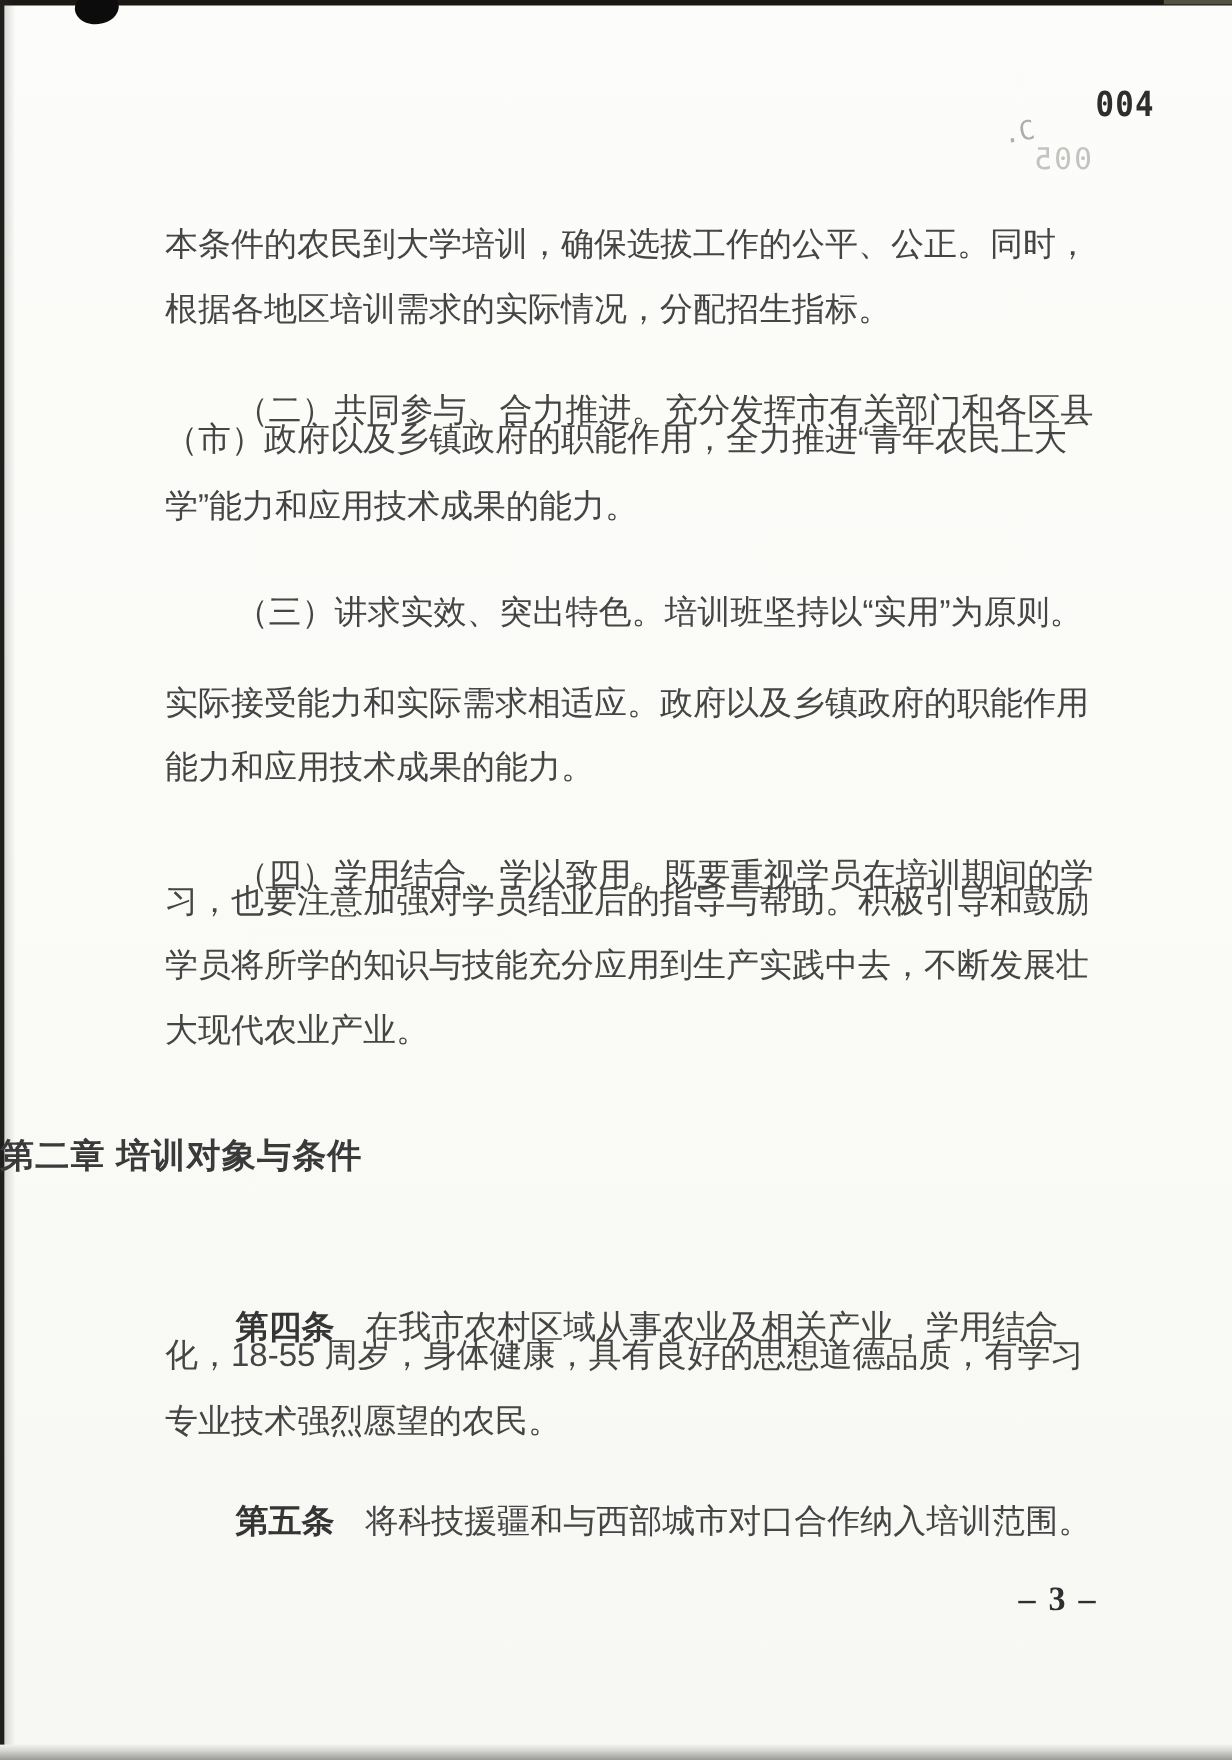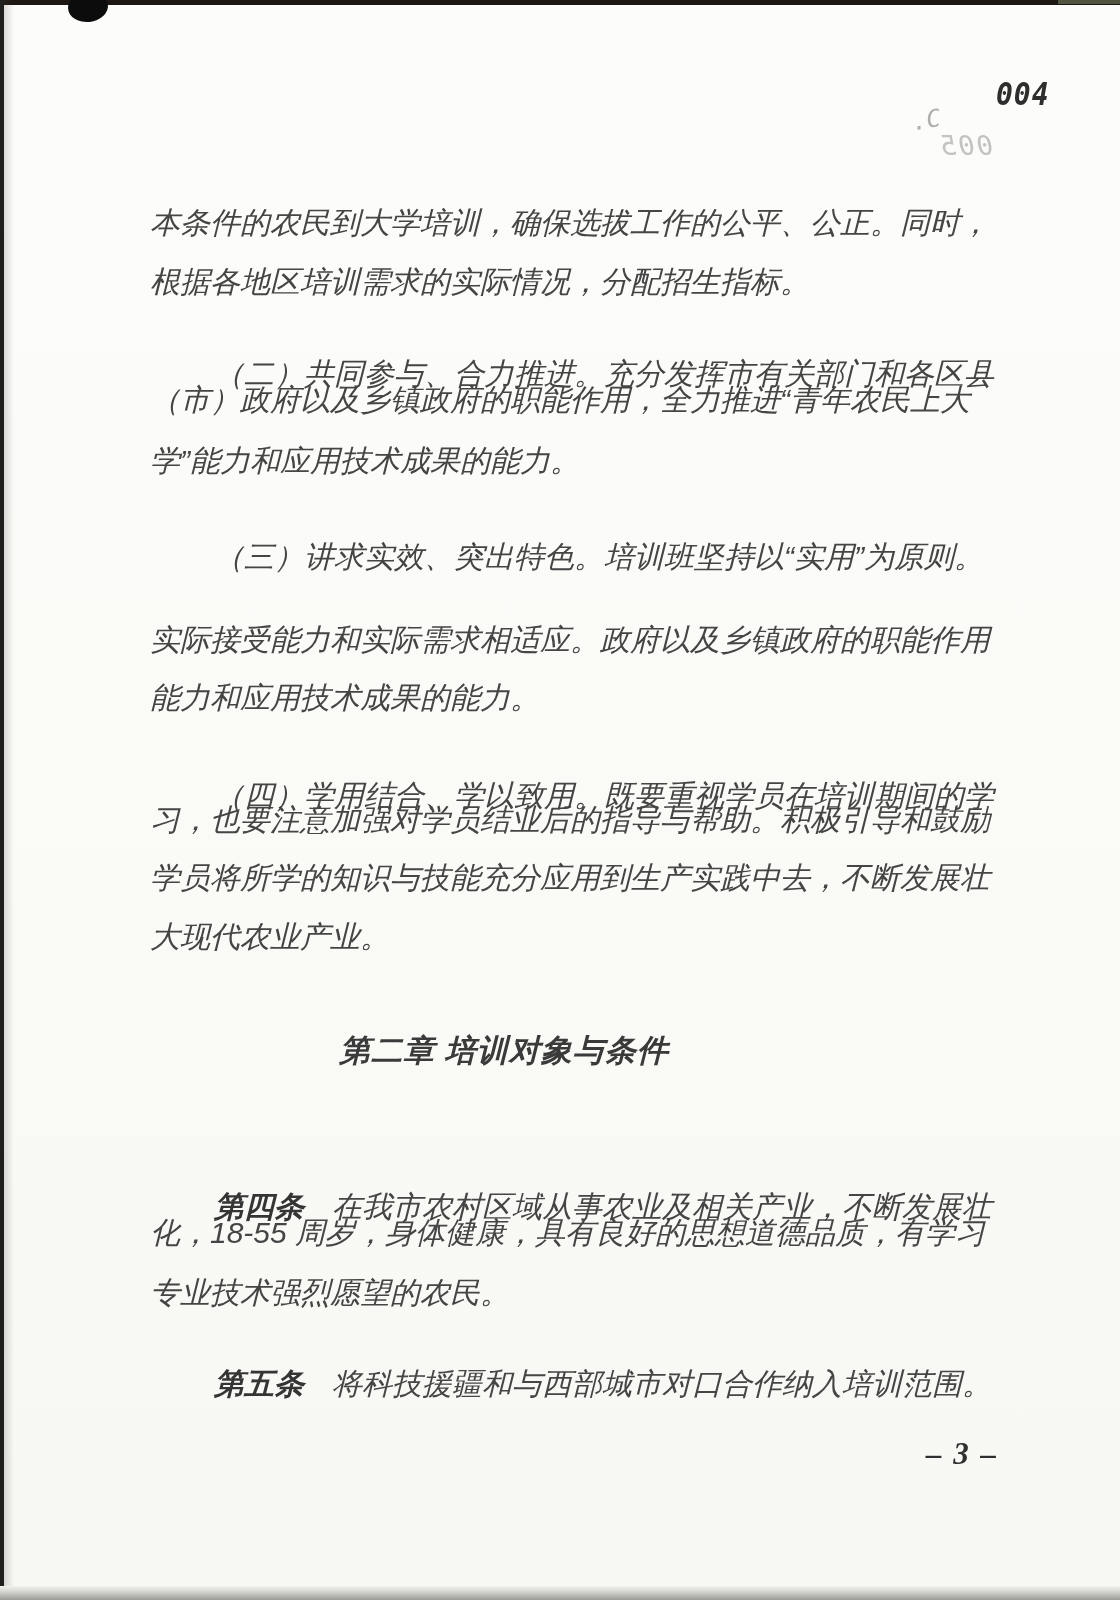--- a/index.html
+++ b/index.html
@@ -2,21 +2,20 @@
 <html><head>
 <meta charset="utf-8">
 <style>
   html,body{margin:0;padding:0;background:#6f6f6d;}
   #page{
     position:relative;
     width:1120px;height:1600px;
     background:linear-gradient(180deg,#fcfcfa 0%,#fafaf7 55%,#f7f7f4 100%);
     overflow:hidden;
     font-family:"Liberation Sans",sans-serif;
-    font-style:italic;
   }
   
   .edge-top{position:absolute;top:0;left:0;width:1120px;height:5px;background:#1c1712;}
   .edge-top-right{position:absolute;top:0;left:1058px;width:62px;height:4px;background:#53543f;}
   .edge-left{position:absolute;top:0;left:0;width:4px;height:1600px;background:#1f1f1e;}
   .edge-bottom{position:absolute;left:0;top:1586px;width:1120px;height:14px;
     background:linear-gradient(180deg,#f1f1ee 0%,#d9d9d6 35%,#9a9a96 100%);}
   .blob{position:absolute;left:68px;top:-8px;width:40px;height:30px;background:#0c0c0c;
     border-radius:50%;transform:rotate(-6deg);}
   .shade-left{position:absolute;top:0;left:4px;width:10px;height:1600px;
@@ -28,21 +27,21 @@
   .stamp-c{position:absolute;left:912px;top:106px;font-family:"DejaVu Sans Mono",monospace;
     font-size:24px;color:#aeaeac;transform:rotate(-10deg);}
   .stamp-005{position:absolute;left:938px;top:130px;font-family:"DejaVu Sans Mono",monospace;
     font-size:27px;color:#c3c3c0;transform:scaleX(-1);letter-spacing:2px;}
 
   
   .line{position:absolute;left:150px;width:845px;height:40px;
     font-size:30px;line-height:38px;color:#454545;letter-spacing:0px;white-space:nowrap;}
   .indent{padding-left:64px;margin-top:34px;}
   .lead{font-weight:bold;color:#353535;margin-right:28px;text-align:right;}
-  .heading{position:absolute;left:0;top:1030px;width:1008px;text-align:center;
+  .heading{position:absolute;left:0;top:1030px;width:1008px;text-align:left;
     font-size:31px;font-weight:bold;color:#3a3a3a;letter-spacing:1px;}
   .pagenum{position:absolute;left:926px;top:1436px;font-family:"Liberation Serif",serif;
     font-size:31px;font-weight:bold;color:#2f2f2f;letter-spacing:2px;}
 </style>
 </head>
 <body>
 
 <div id="page">
 
   <div class="edge-top"></div>
@@ -65,21 +64,21 @@
   <div class="line" style="top:621px">实际接受能力和实际需求相适应。政府以及乡镇政府的职能作用</div>
   <div class="line" style="top:679px">能力和应用技术成果的能力。</div>
   <div class="line indent" style="top:743px">（四）学用结合、学以致用。既要重视学员在培训期间的学</div>
   <div class="line" style="top:801px">习，也要注意加强对学员结业后的指导与帮助。积极引导和鼓励</div>
   <div class="line" style="top:859px">学员将所学的知识与技能充分应用到生产实践中去，不断发展壮</div>
   <div class="line" style="top:918px">大现代农业产业。</div>
 
   <div class="heading">第二章 培训对象与条件</div>
 
   <div class="line indent" style="top:1154px">
-    <span class="lead">第四条</span><span>在我市农村区域从事农业及相关产业，不断发展壮</span>
+    <span class="lead">第四条</span><span>在我市农村区域从事农业及相关产业，学用结合</span>
   </div>
   <div class="line" style="top:1214px">化，18-55 周岁，身体健康，具有良好的思想道德品质，有学习</div>
   <div class="line" style="top:1274px">专业技术强烈愿望的农民。</div>
   <div class="line indent" style="top:1331px">
     <span class="lead">第五条</span><span>将科技援疆和与西部城市对口合作纳入培训范围。</span>
   </div>
 
   <div class="pagenum">– 3 –</div>
 </div>
 

